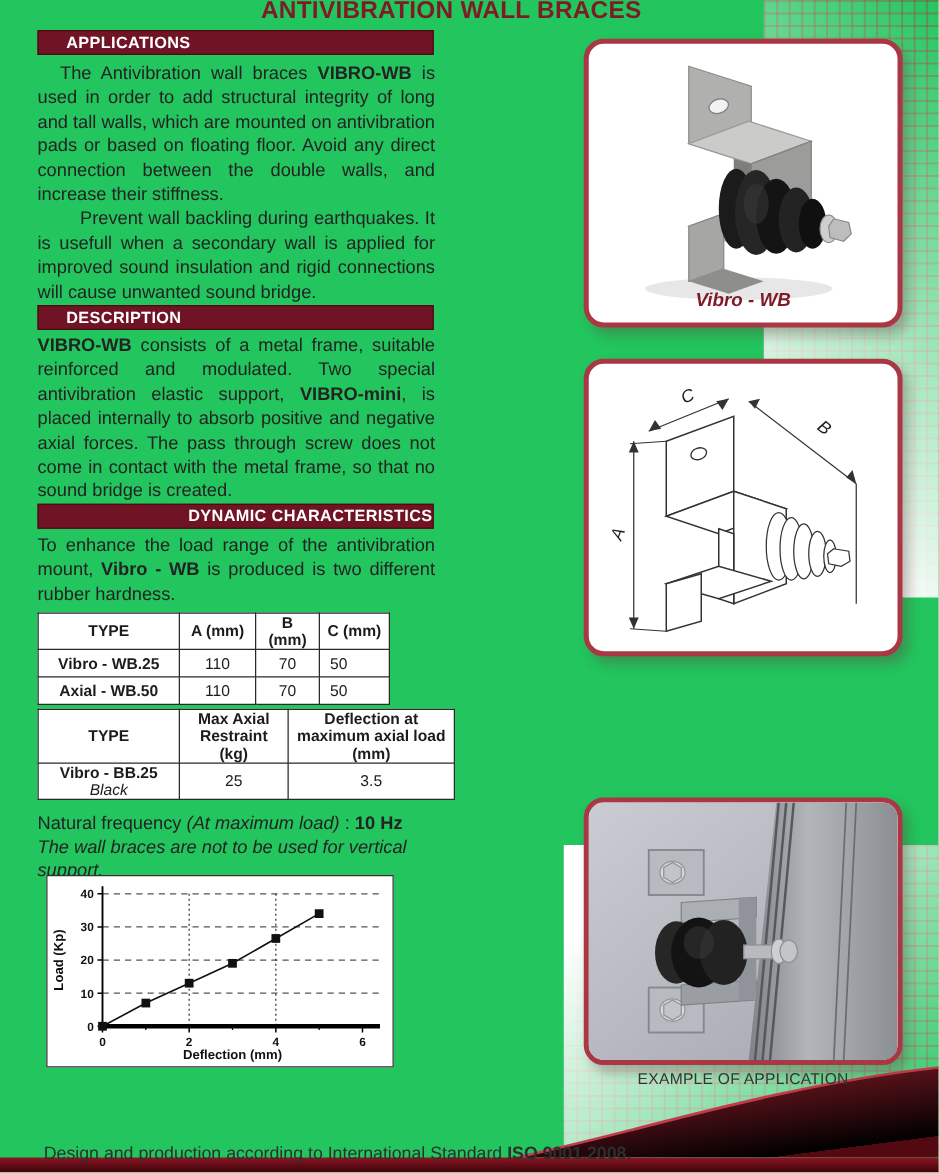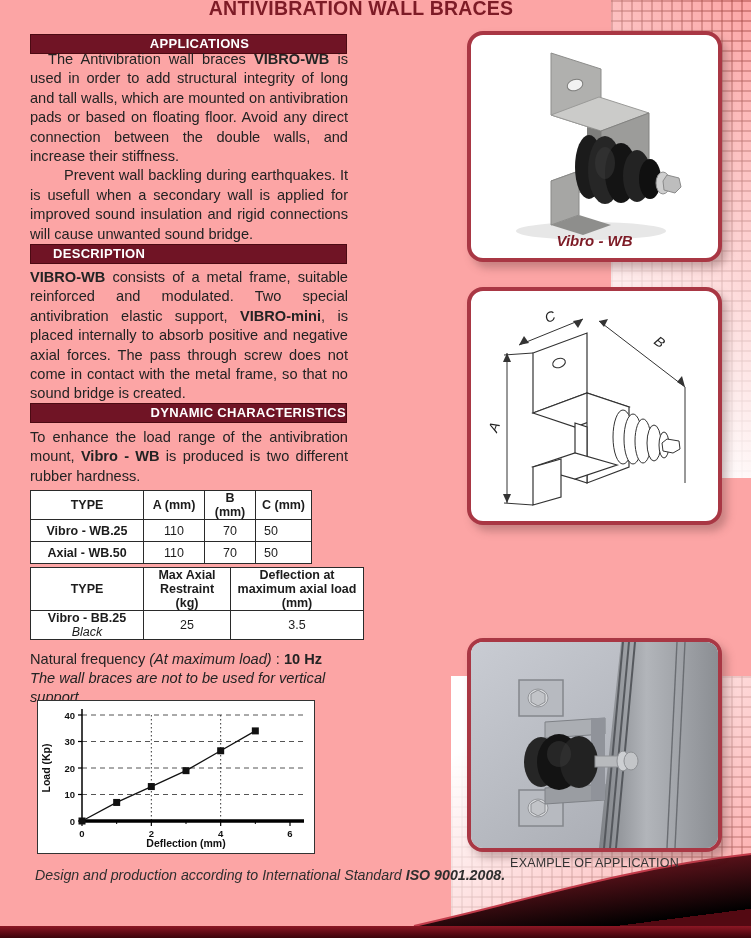--- a/index.html
+++ b/index.html
@@ -1,16 +1,16 @@
 <!DOCTYPE html>
 <html><head>
 <meta charset="utf-8">
 <style>
   html,body{margin:0;padding:0;background:#fff;}
-  .page{position:relative;width:751px;height:938px;background:#fca5a5;overflow:hidden;
+  .page{position:relative;width:751px;height:938px;background:#22c55e;overflow:hidden;
         font-family:"Liberation Sans",sans-serif;color:#222;}
 
   
   .grid-overlay{position:absolute;
     background-image:
       linear-gradient(to right, rgba(158,60,55,0.42) 1.7px, transparent 1.7px),
       linear-gradient(to bottom, rgba(158,60,55,0.42) 1.7px, transparent 1.7px);
     background-size:10px 10px;}
   .grid-top{top:0;right:0;width:140px;height:478px;}
   .grid-top::after{content:"";position:absolute;top:0;left:0;right:0;bottom:0;
@@ -79,21 +79,21 @@
     box-shadow:5px 6px 9px rgba(100,60,60,0.35);}
   .box1{top:31px;height:223px;}
   .box2{top:287px;height:230px;}
   .box3{top:638px;height:206px;}
   .product-caption{position:absolute;left:0;bottom:9px;width:100%;text-align:center;
     font-size:15px;font-weight:bold;font-style:italic;color:#7d1b26;}
   .app-caption{position:absolute;left:467px;top:856px;width:255px;text-align:center;
     font-size:12.5px;color:#333;letter-spacing:0.2px;}
 
   
-  .footer-line{position:absolute;left:35px;top:867px;font-size:14.2px;font-style:italic;color:#2e2e2e;}
+  .footer-line{position:absolute;left:35px;top:915px;font-size:14.2px;color:#2e2e2e;}
 </style>
 </head>
 <body>
 
 <div class="page">
 
   <div class="grid-overlay grid-top"></div>
   <div class="grid-overlay grid-bottom"></div>
 
   <svg class="swoosh" width="751" height="80" viewBox="0 0 751 80">
@@ -104,21 +104,21 @@
         <stop offset="1" stop-color="#530912"></stop>
       </linearGradient>
     </defs>
     <path d="M751,8 C660,18 575,40 505,58 C470,67 440,74 414,80 L751,80 Z" fill="url(#swg)"></path>
     <path d="M751,8 C660,18 575,40 505,58 C470,67 440,74 414,80" fill="none" stroke="#c23b4a" stroke-width="2.2"></path>
   </svg>
   <div class="bottom-bar"></div>
 
   <h1 class="title">ANTIVIBRATION WALL BRACES</h1>
 
-  <div class="bar" style="top:34px;text-align:center;">
+  <div class="bar" style="top:24px;">
     <span>APPLICATIONS</span>
   </div>
   <div class="textblock" style="top:50px;">
     <p class="ind1"><span>The Antivibration wall braces </span><b>VIBRO-WB</b><span> is used in order to add structural integrity of long and tall walls, which are mounted on antivibration pads or based on floating floor. Avoid any direct connection between the double walls, and increase their stiffness.</span></p>
     <p class="ind2">Prevent wall backling during earthquakes. It is usefull when a secondary wall is applied for improved sound insulation and rigid connections will cause unwanted sound bridge.</p>
   </div>
 
   <div class="bar" style="top:244px;">
     <span>DESCRIPTION</span>
   </div>

